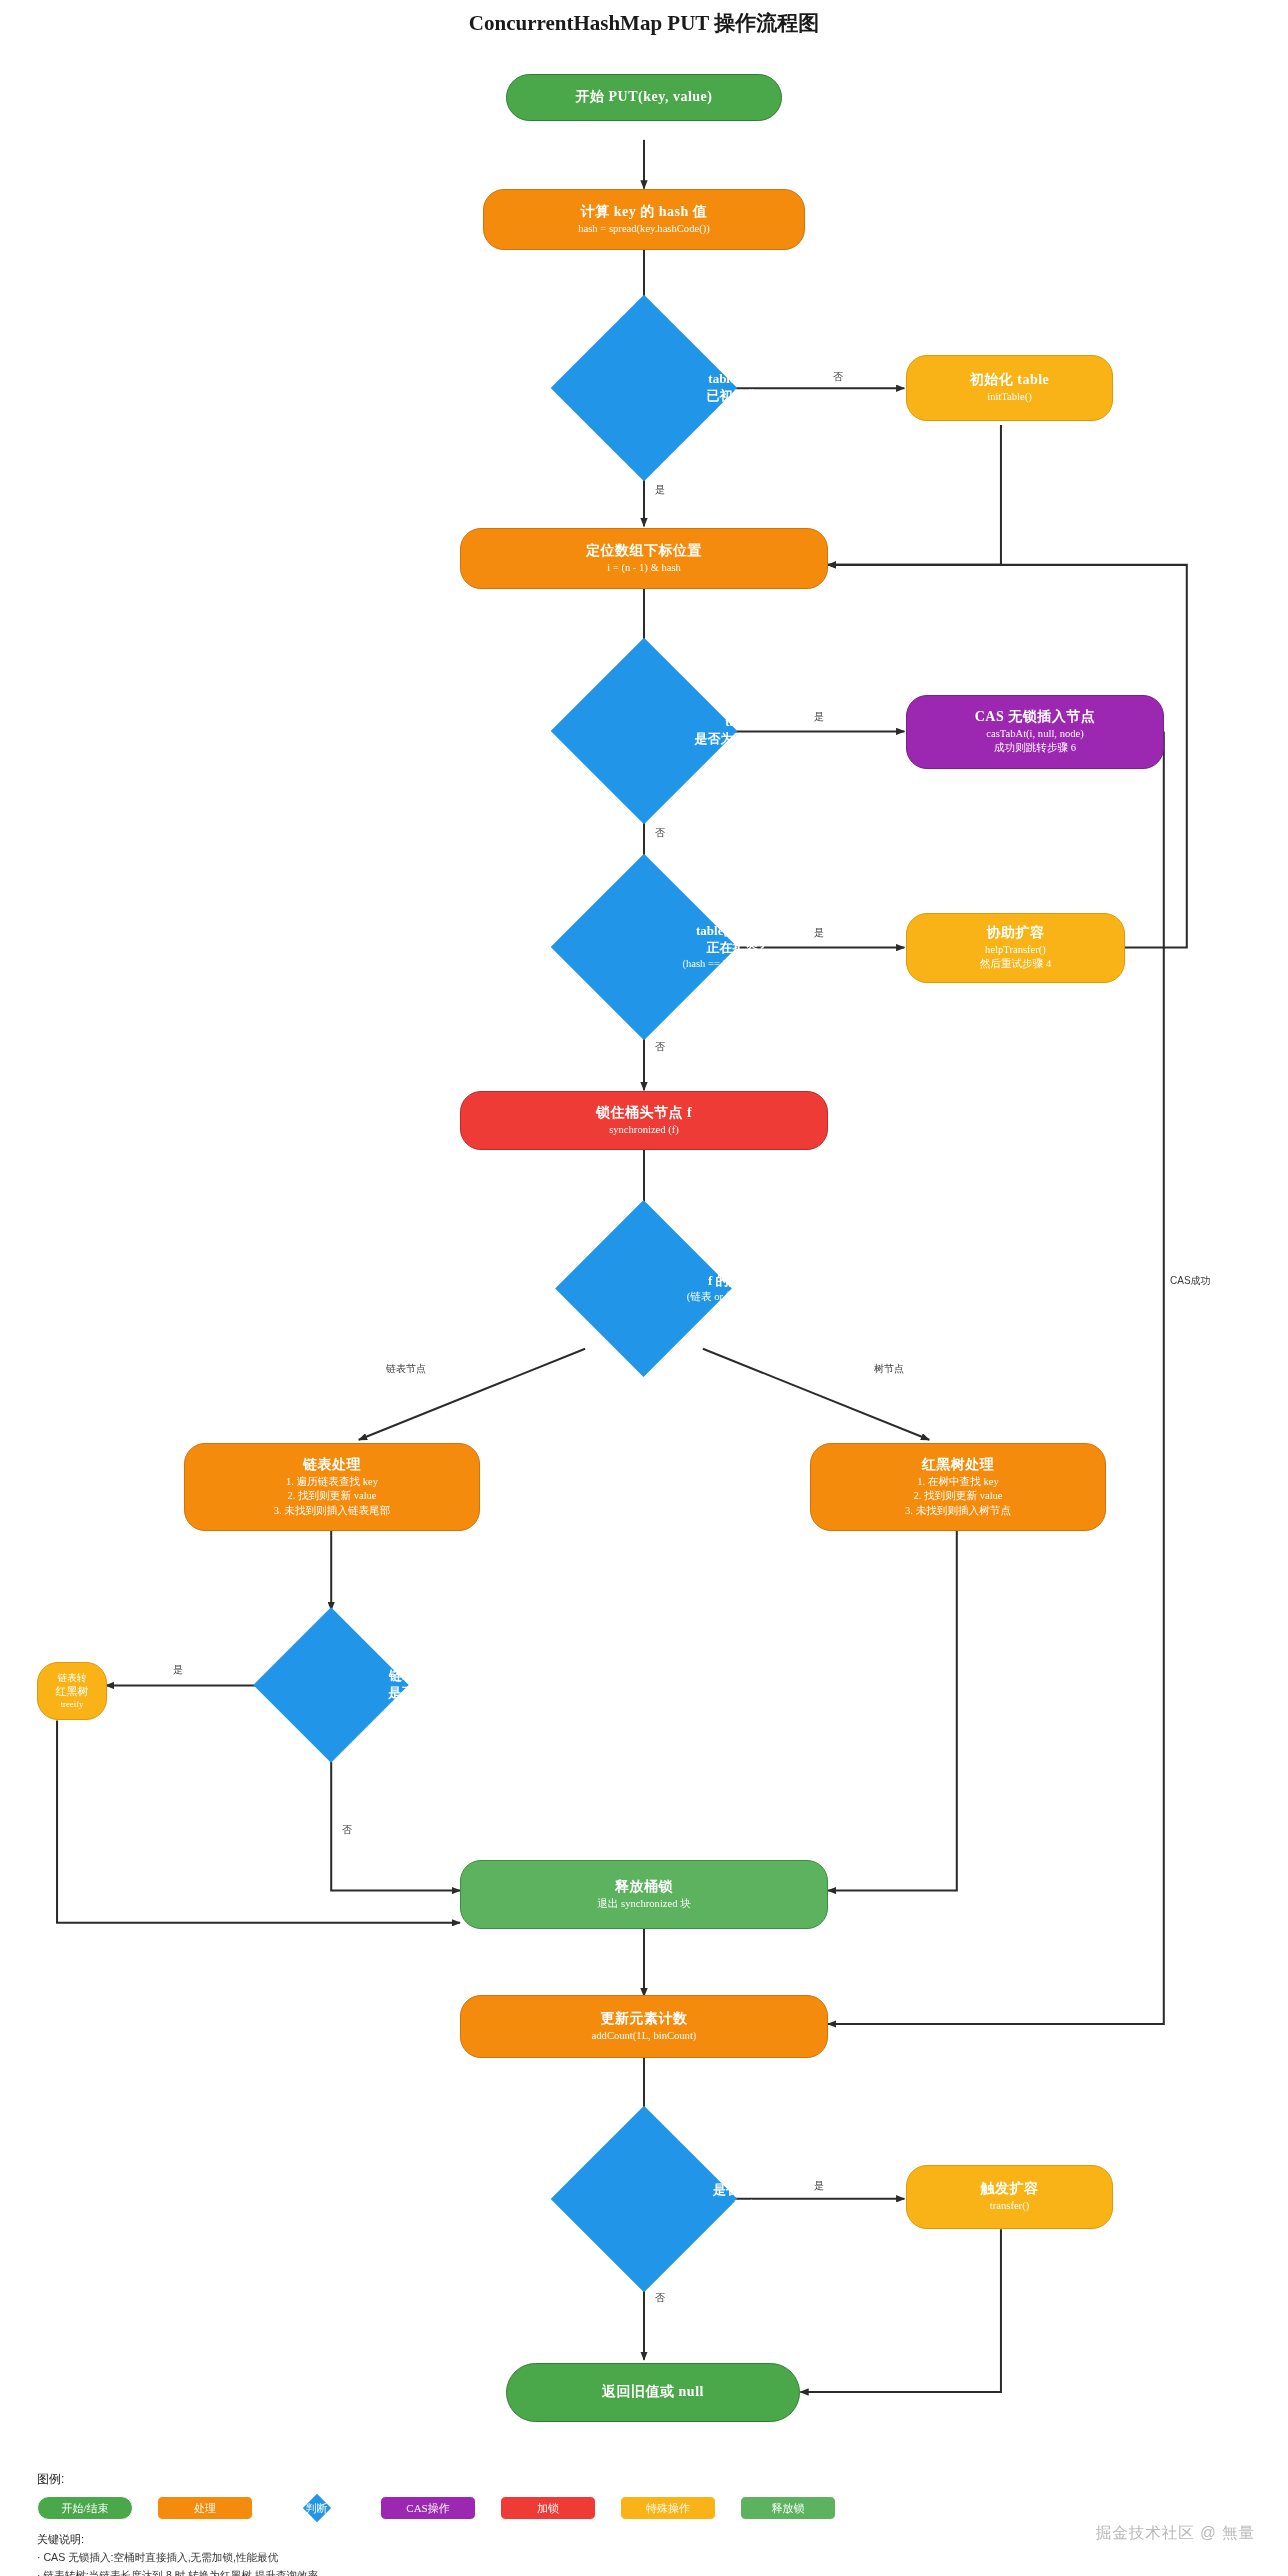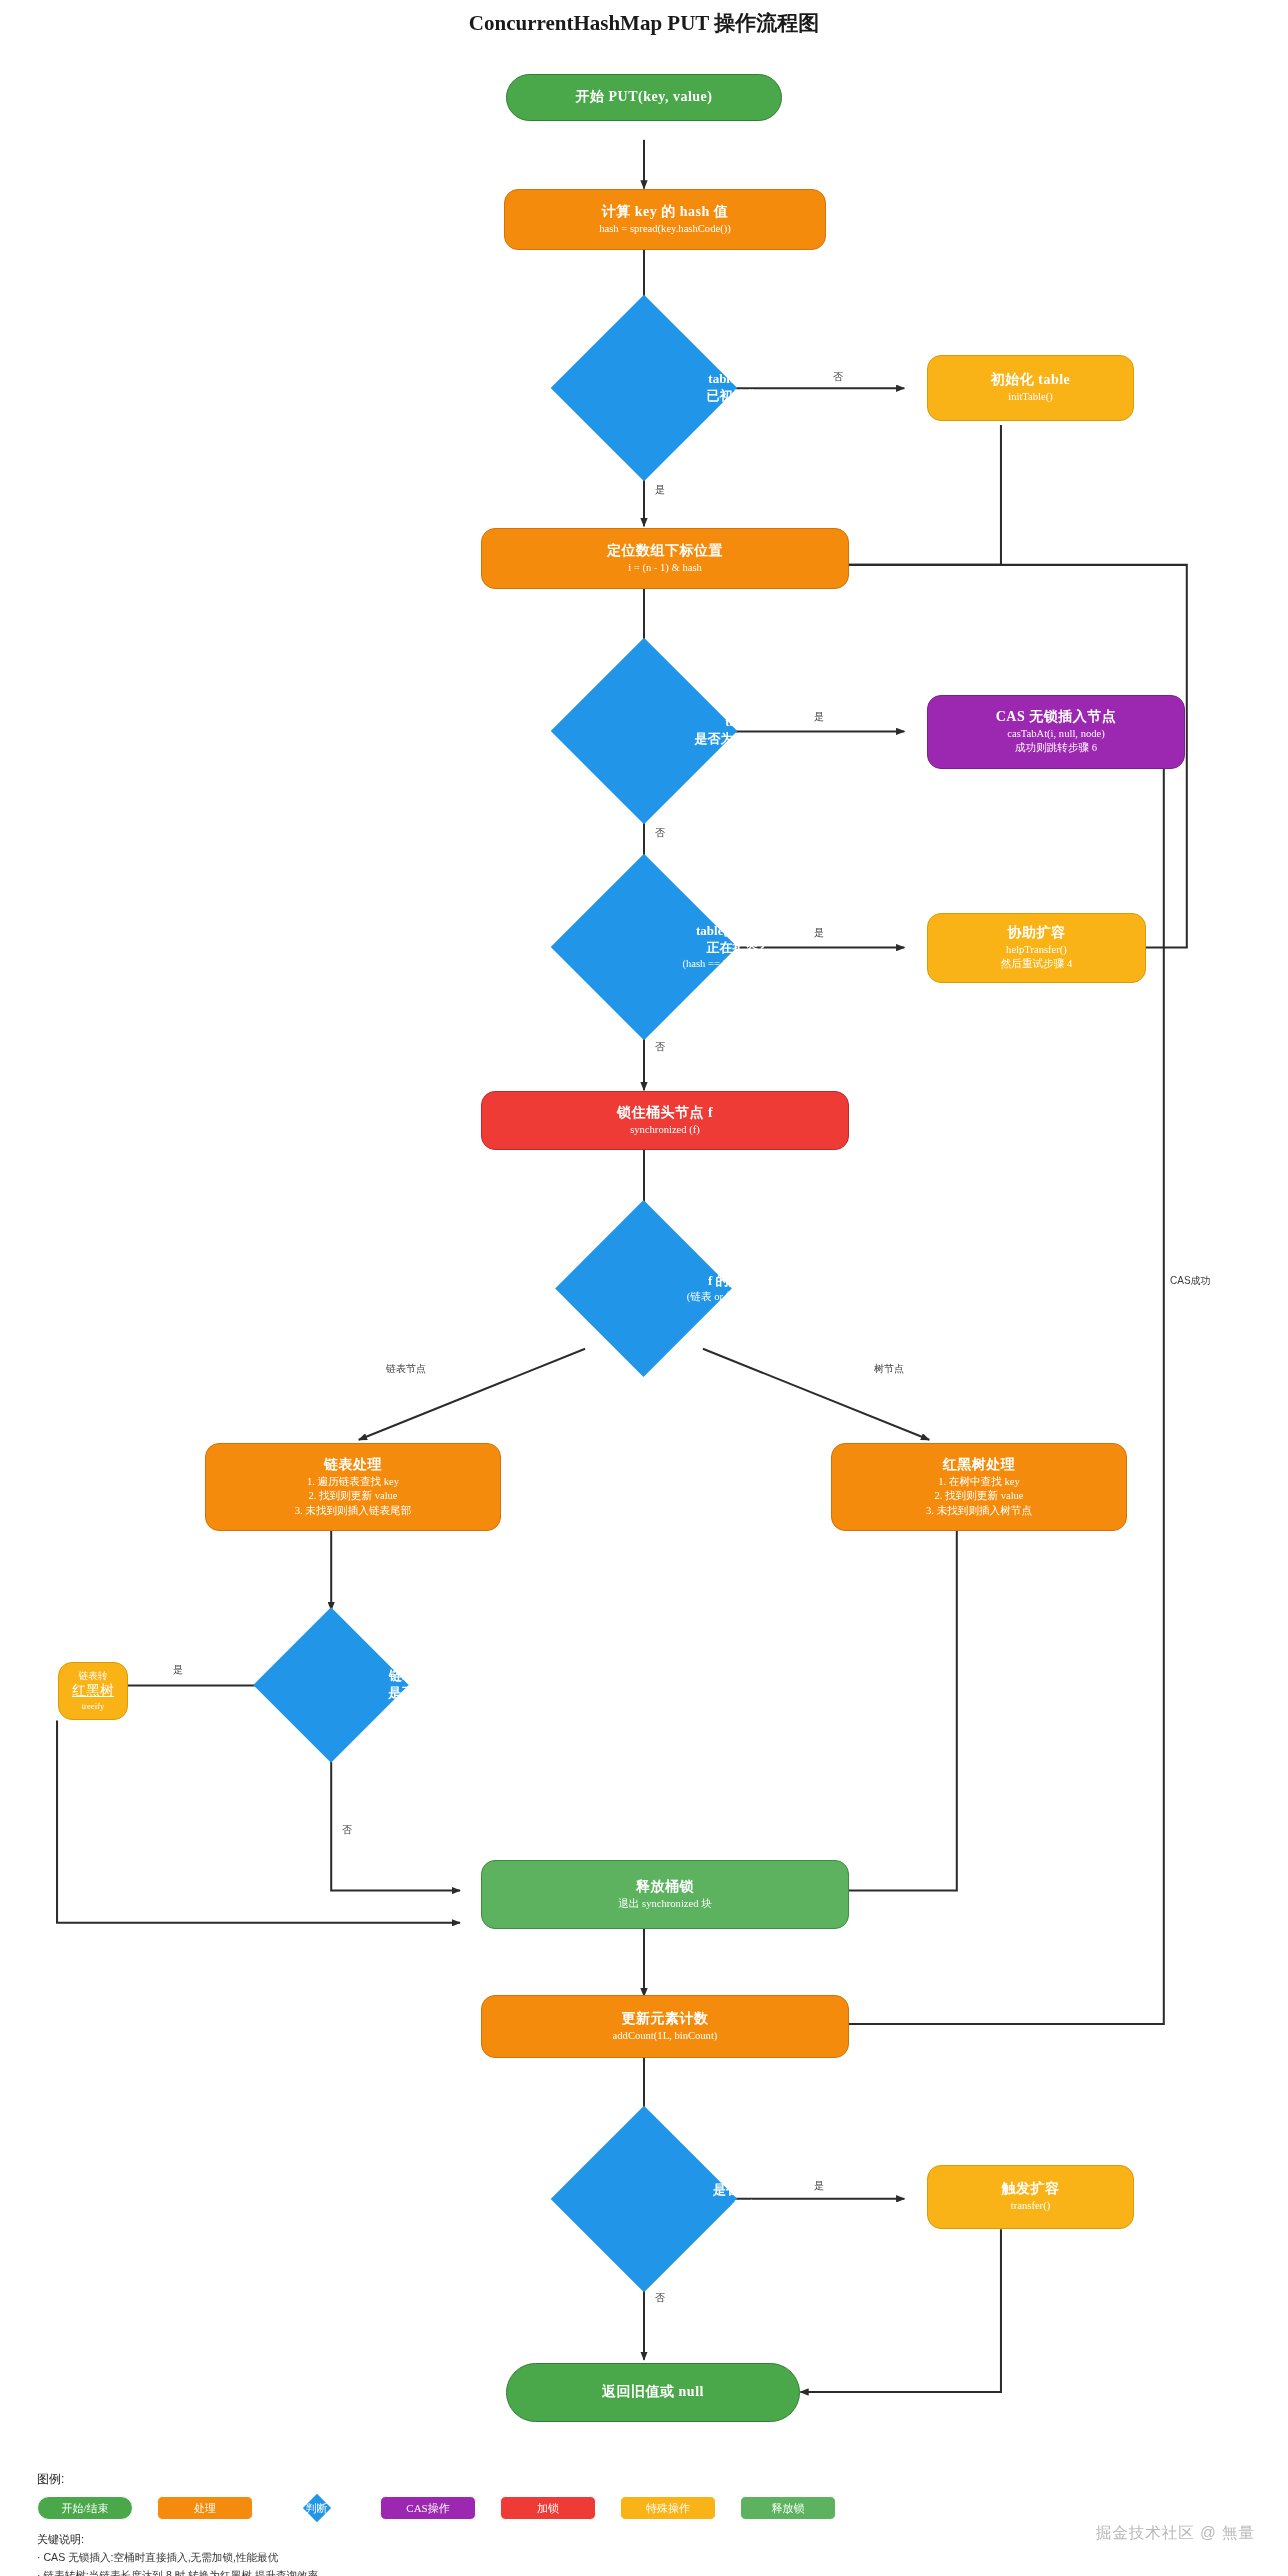--- a/index.html
+++ b/index.html
@@ -23,21 +23,21 @@
     justify-content:center;
     text-align:center;
     color:#ffffff;
     line-height:1.35;
   }
   .node .t1{font-weight:bold;font-size:14px;letter-spacing:0.5px;}
   .node .t2{font-size:10.6px;font-weight:normal;}
   .node .t3{font-size:10.6px;font-weight:normal;}
 
   
-  .rounded{border-radius:14px;border:1.8px solid;margin-left:21px;}
+  .rounded{border-radius:21px;border:1.8px solid;}
   .stadium{border-radius:37px;border:1.8px solid;}
 
   .green{background:#4aa84a;border-color:#2f7d32;}
   .orange{background:#f58b0d;border-color:#d2730a;}
   .amber{background:#f9b316;border-color:#dd9a05;}
   .red{background:#ef3b35;border-color:#c0282a;}
   .purple{background:#9c27b0;border-color:#7a1f8c;}
   .softgreen{background:#5cb25f;border-color:#3a8f3d;}
 
   
@@ -267,21 +267,21 @@
   <div class="diamond" style="left:276px;top:1630px;width:110px;height:110px;">
     <div class="dshape"></div>
     <div class="dlabel">
       <div class="t1">链表长度</div>
       <div class="t2">是否 ≥ 8?</div>
     </div>
   </div>
 
   <div class="node rounded amber" style="left:37px;top:1662px;width:70px;height:58px;">
     <div class="t2" style="font-size:9.7px;">链表转</div>
-    <div class="t2" style="font-size:14px;text-decoration:underline;">红黑树</div>
+    <div class="t2" style="font-size:11px;">红黑树</div>
     <div class="t3" style="font-size:8.7px;">treeify</div>
   </div>
 
   <div class="node rounded softgreen" style="left:460px;top:1860px;width:368px;height:69px;">
     <div class="t1">释放桶锁</div>
     <div class="t2">退出 synchronized 块</div>
   </div>
 
   <div class="node rounded orange" style="left:460px;top:1995px;width:368px;height:63px;">
     <div class="t1">更新元素计数</div>

